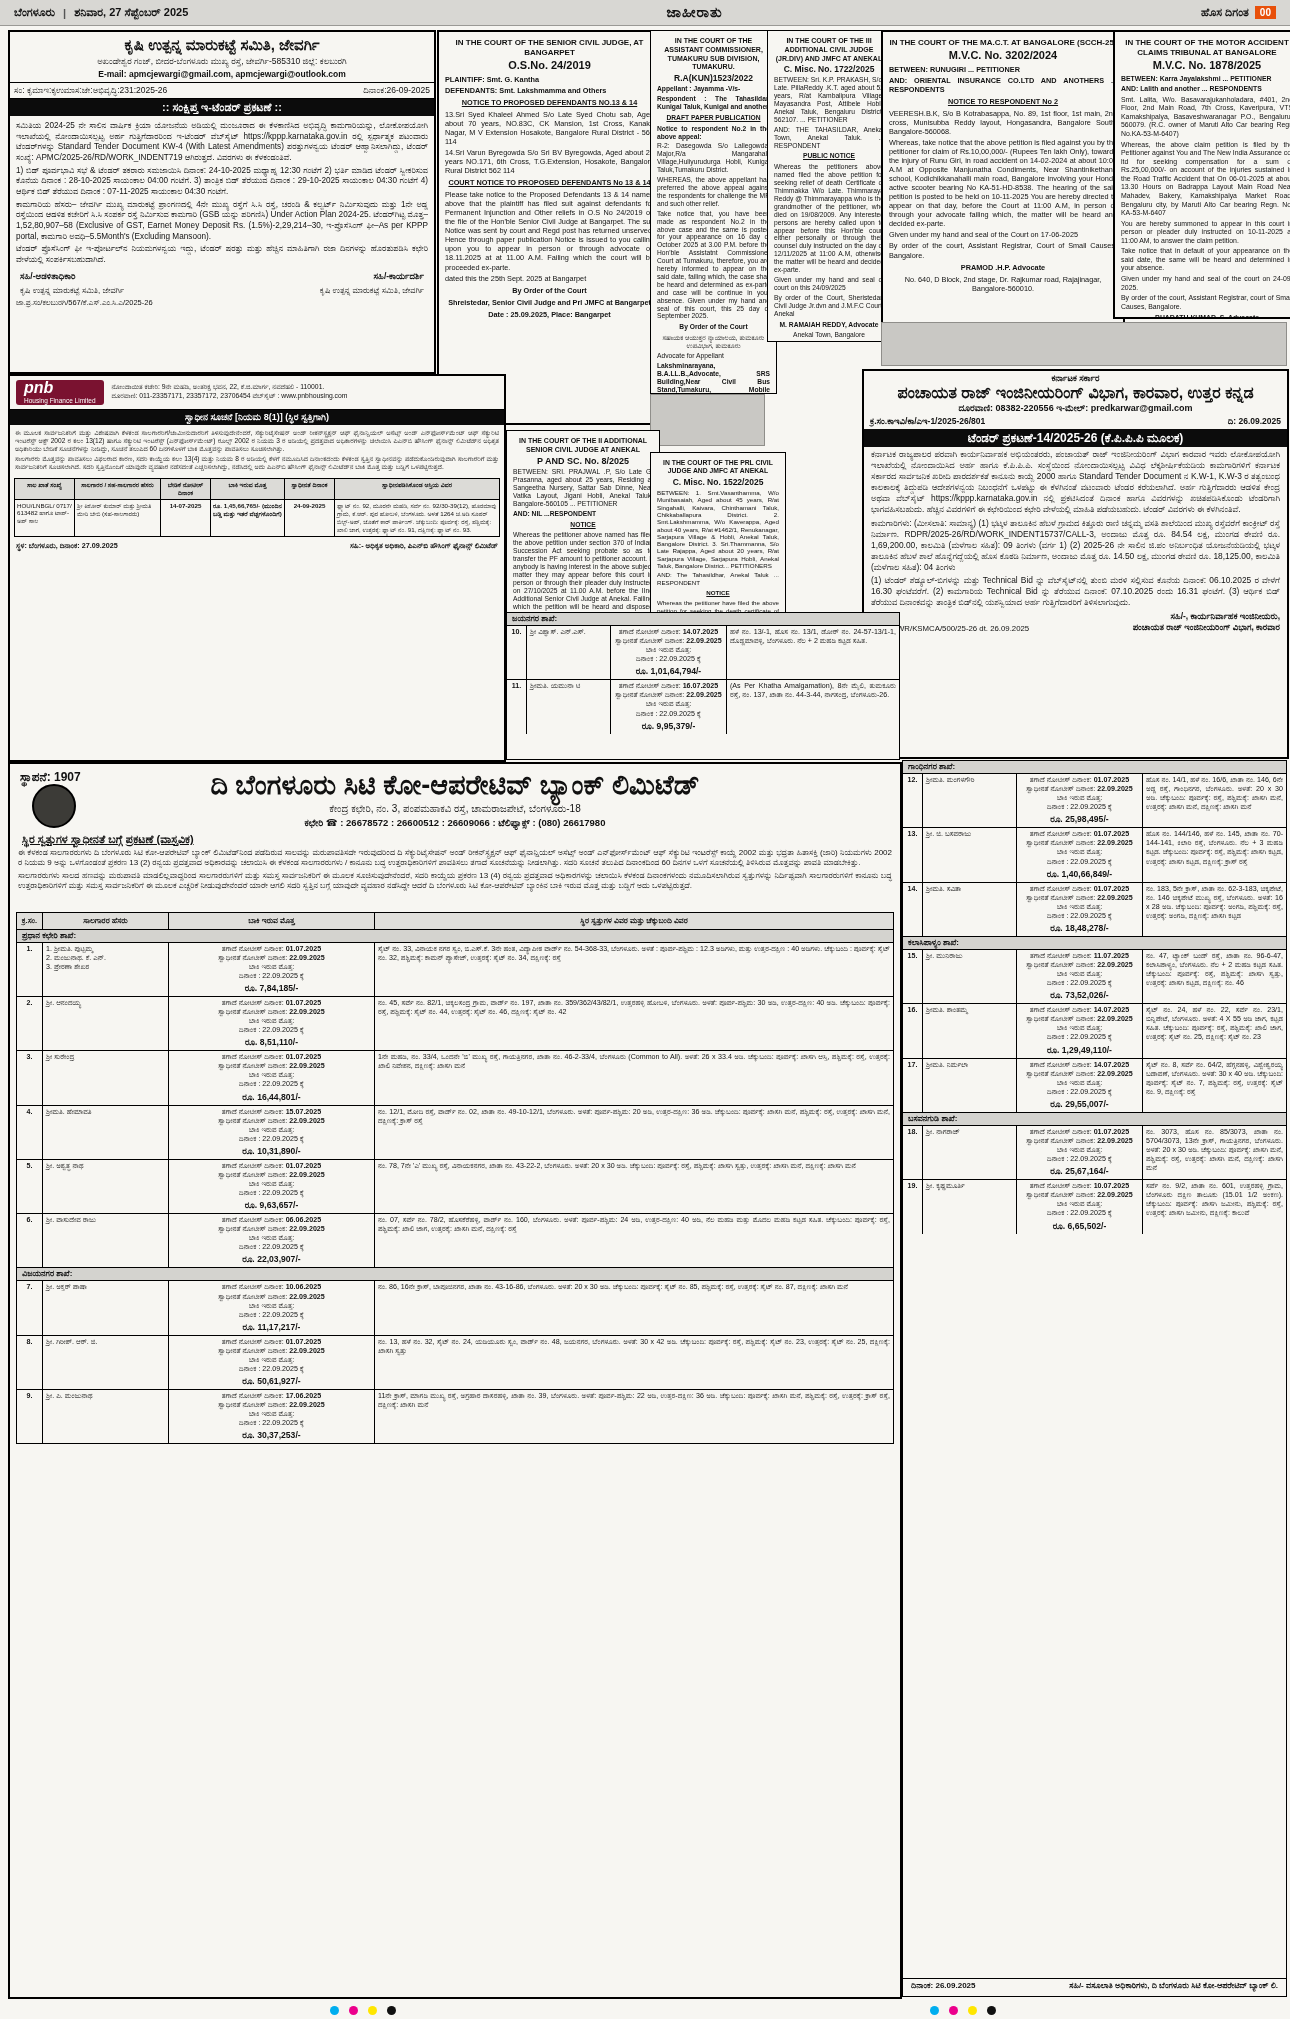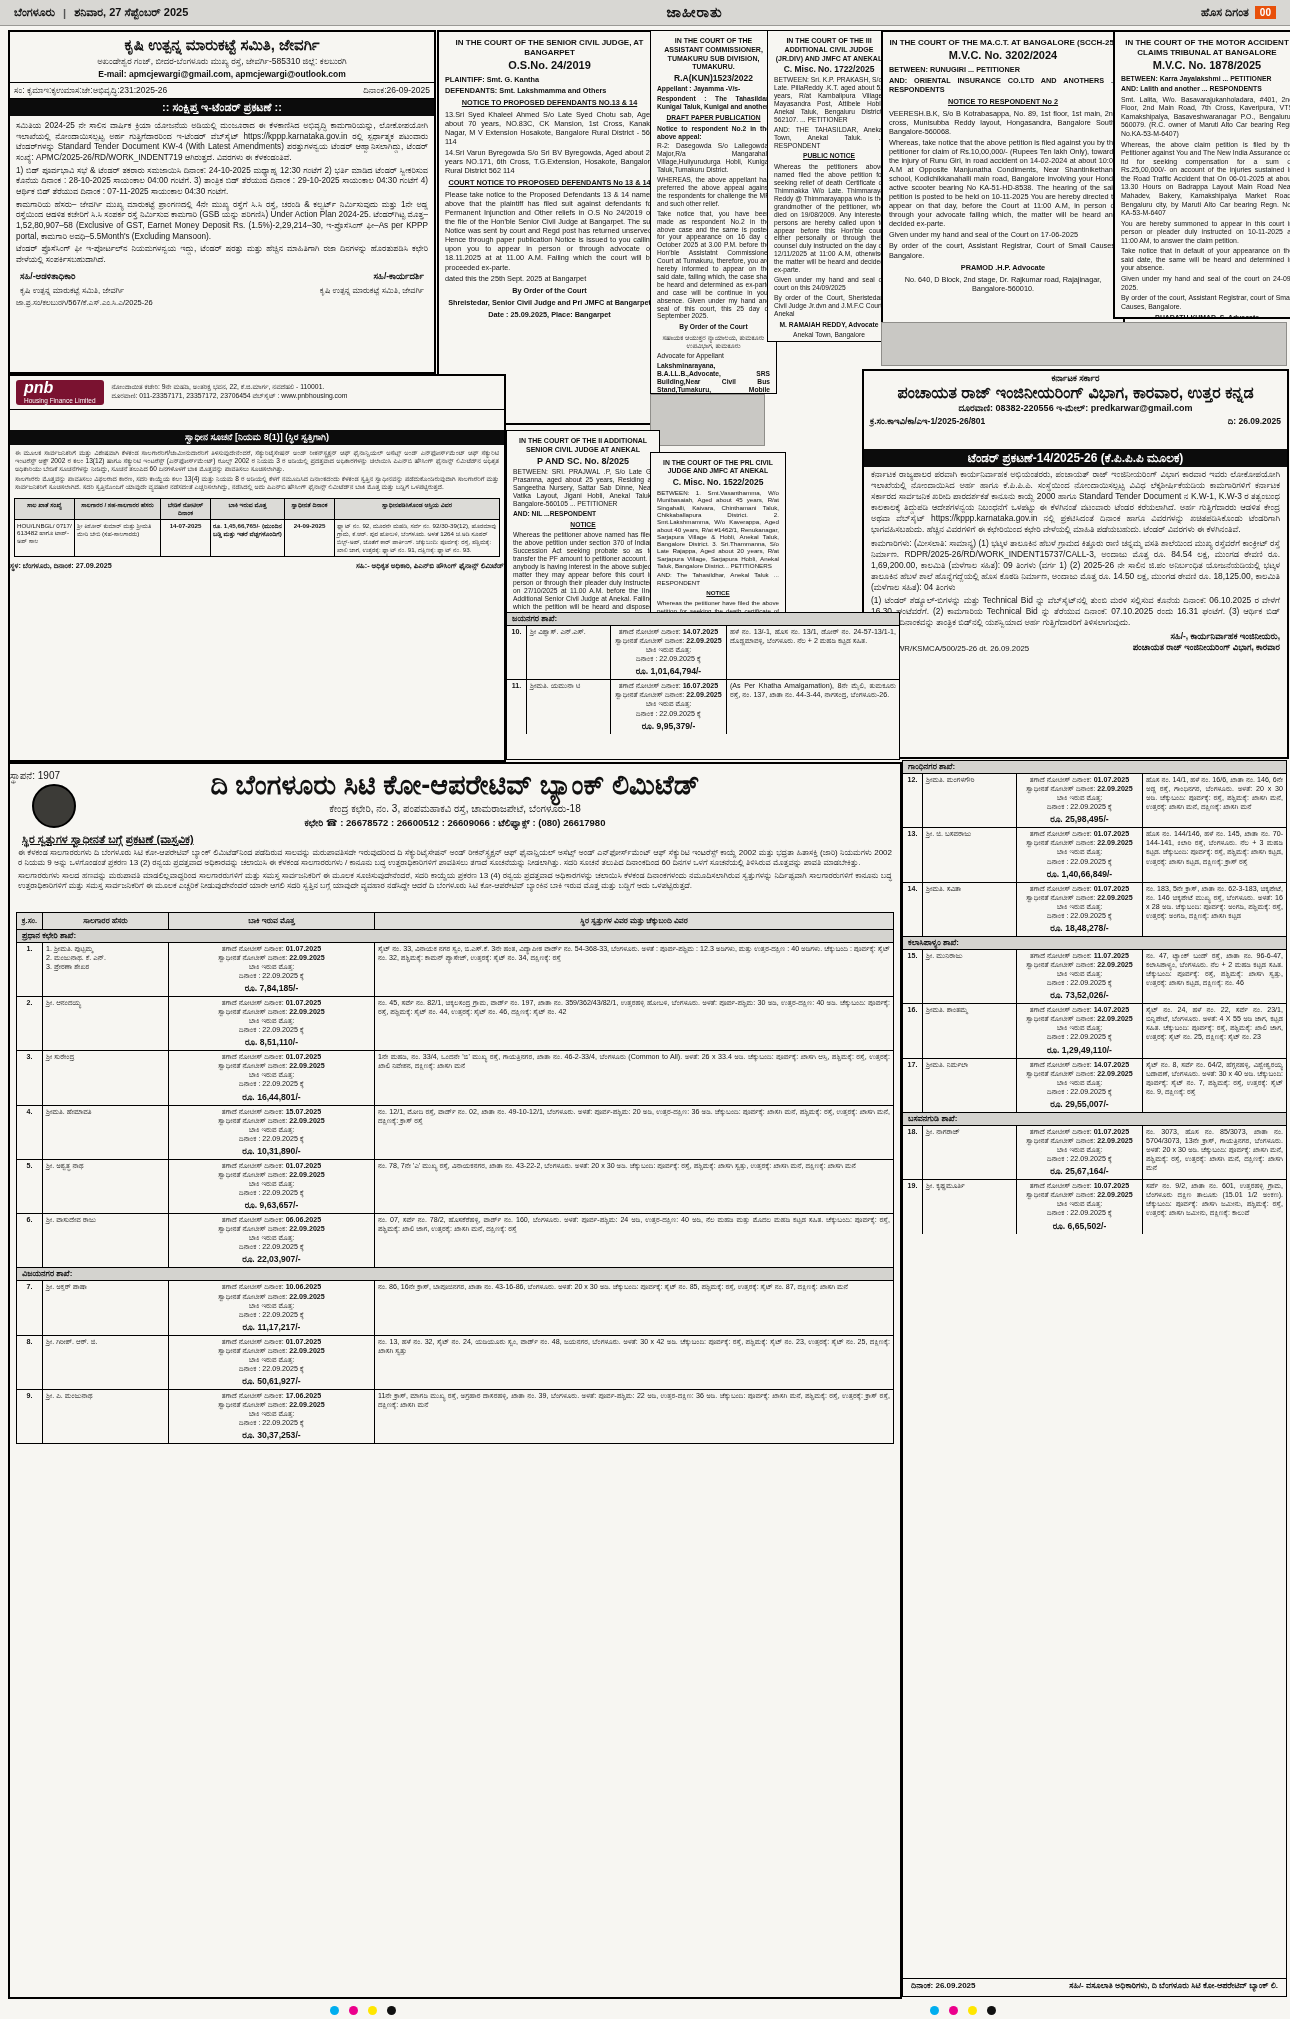--- a/index.html
+++ b/index.html
@@ -20,21 +20,21 @@
   
   .li-p{margin:2px 0;text-align:justify;}
   .li-b{margin:2px 0;text-align:justify;font-weight:bold;}
   .li-c{margin:3px 0;text-align:center;font-weight:bold;}
   .li-cu{margin:3px 0;text-align:center;font-weight:bold;text-decoration:underline;}
   .li-ct{margin:2px 0;text-align:center;}
   .court .c-title{font-weight:bold;text-align:center;font-size:8px;line-height:1.25;margin:2px 0 1px;}
   .court .c-case{font-weight:bold;text-align:center;font-size:11px;margin:1px 0 2px;}
   .court{font-size:7.3px;line-height:1.24;}
   .court.tight{font-size:6.7px;line-height:1.18;}
-  .band{background:#0c0c0c;color:#fff;text-align:center;font-weight:bold;padding:2px 2px;margin-top:20px;}
+  .band{background:#0c0c0c;color:#fff;text-align:center;font-weight:bold;padding:2px 2px;}
   .grayad{position:absolute;background:#c9c8c4;border:1px solid #8f8e8a;}
   
   .apmc-title{font-size:15px;font-weight:bold;text-align:center;margin-top:4px;}
   .apmc-sub{font-size:8.5px;text-align:center;margin-top:2px;}
   .apmc-ref{display:flex;justify-content:space-between;font-size:8.5px;border-top:1px solid #000;border-bottom:1px solid #000;padding:2px 4px;margin-top:3px;}
   .apmc-band{font-size:11px;margin:0 0 2px;}
   .apmc-body{font-size:8.2px;line-height:1.3;padding:1px 6px;}
   .sig-row{display:flex;justify-content:space-between;padding:2px 10px;font-size:8.5px;font-weight:bold;}
   .foot-note{font-size:7.5px;padding:0 6px;}
   
@@ -53,23 +53,23 @@
   .pnb-addr{font-size:6.8px;line-height:1.3;}
   .pnb-band{font-size:9px;}
   .pnb-body{font-size:6.6px;line-height:1.25;padding:2px 5px;text-align:justify;}
   .pnb-table{margin:2px 4px;border:1px solid #000;font-size:6.2px;}
   .pnb-tr{display:flex;border-bottom:1px solid #000;}
   .pnb-tr:last-child{border-bottom:none;}
   .pnb-th{background:#dcdbd7;font-weight:bold;text-align:center;}
   .pnb-td,.pnb-th{border-right:1px solid #000;padding:2px;box-sizing:border-box;}
   .pnb-td:last-child,.pnb-th:last-child{border-right:none;}
   .pw1{width:60px}.pw2{width:86px}.pw3{width:50px}.pw4{width:74px}.pw5{width:50px}.pw6{flex:1}
-  .pnb-foot{display:flex;justify-content:space-between;padding:2px 0;font-size:7.2px;font-weight:bold;}
+  .pnb-foot{display:flex;justify-content:space-between;padding:2px 6px;font-size:7.2px;font-weight:bold;}
   
-  .bank-est{position:absolute;left:0;top:6px;font-size:10px;font-weight:normal;}
+  .bank-est{position:absolute;left:10px;top:6px;font-size:12px;font-weight:bold;}
   .bank-emblem{position:absolute;left:22px;top:20px;width:40px;height:40px;border-radius:50%;
                background:#3c3b37;border:2px solid #000;}
   .bank-title{text-align:center;font-size:27px;font-weight:bold;margin-top:6px;}
   .bank-addr{text-align:center;font-size:10px;margin-top:2px;}
   .bank-phone{text-align:center;font-size:9.5px;font-weight:bold;margin-top:2px;}
   .bank-sub{font-size:11px;font-weight:bold;text-decoration:underline;margin:4px 12px 2px;}
   .bank-intro{font-size:8px;line-height:1.3;padding:0 8px;text-align:justify;}
   .btable{border:1.5px solid #000;margin:20px 6px 0;}
   .bank-thead{display:flex;background:#e0dfdb;font-weight:bold;font-size:7.6px;text-align:center;border-bottom:1px solid #000;}
   .bank-thead>div{border-right:1px solid #000;padding:3px 2px;box-sizing:border-box;}

